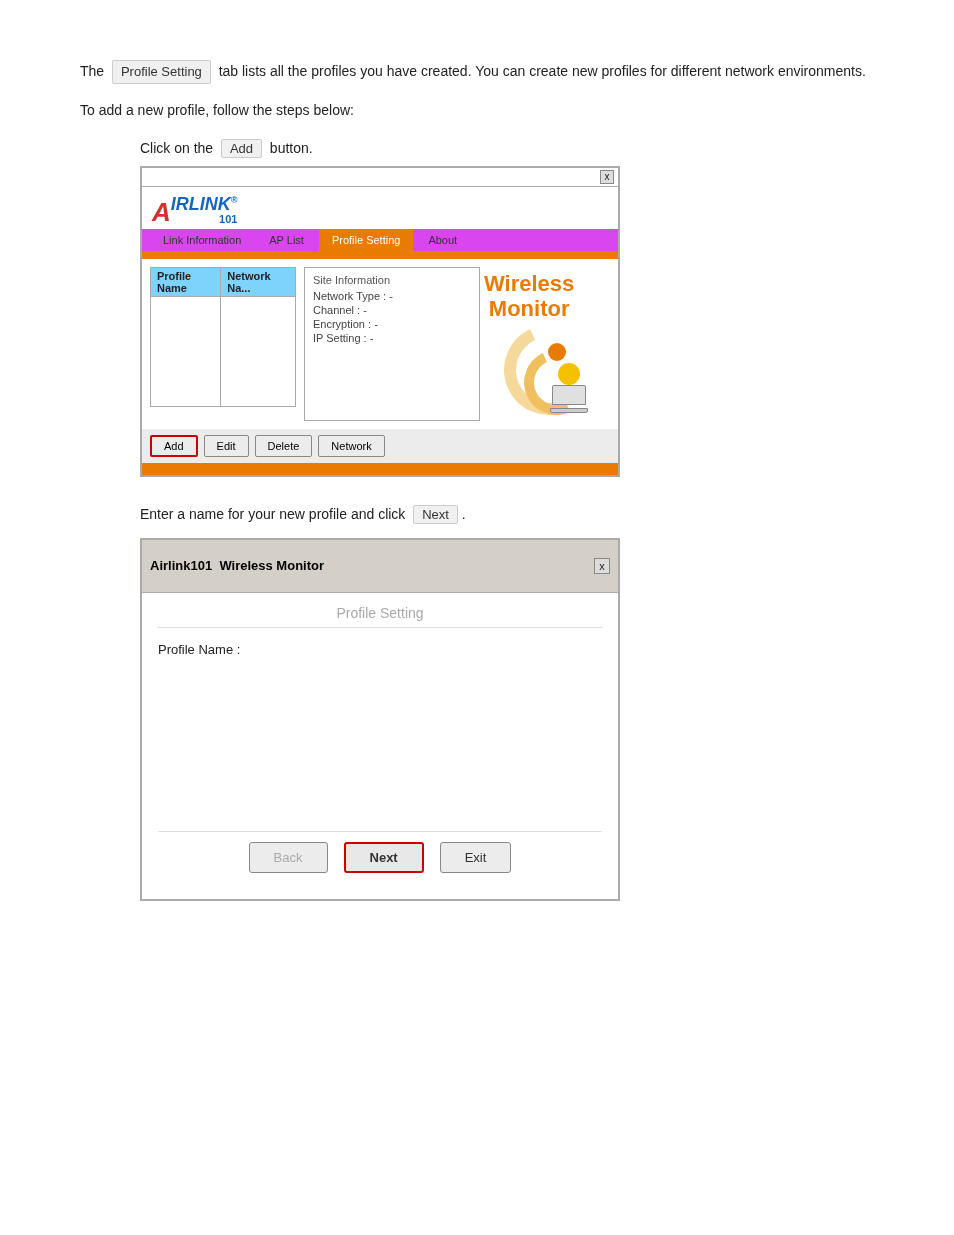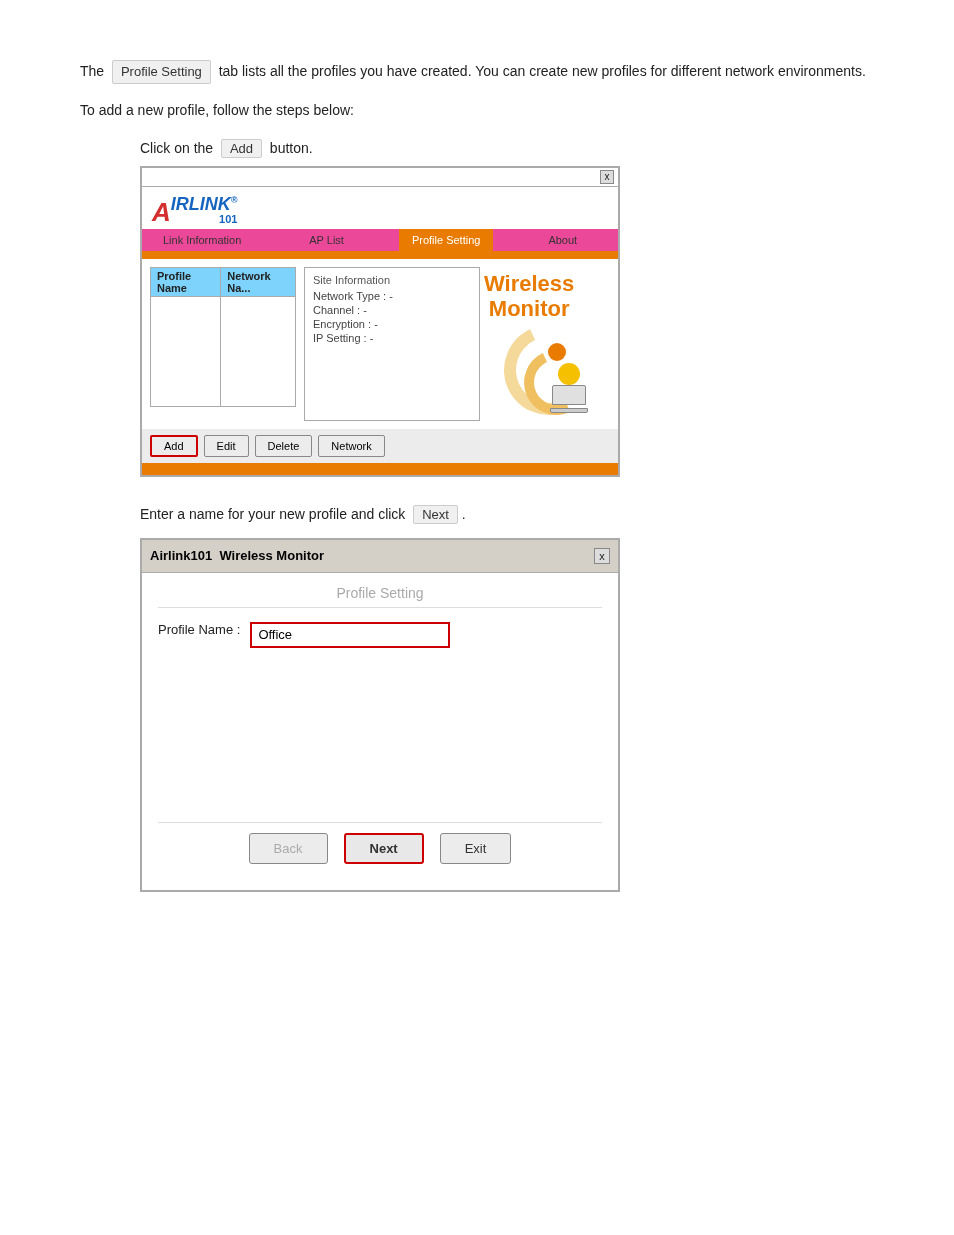--- a/index.html
+++ b/index.html
@@ -108,24 +108,23 @@
     .logo-101 {
       font-size: 11px;
       color: #1565c0;
       font-weight: bold;
       display: block;
       text-align: right;
     }
 
     .nav-bar {
       display: flex;
-      background: #ec4899;
+      background: #d946ef;
       border-bottom: 2px solid #e87b00;
       padding: 0 8px;
-      gap: 40px;
     }
 
     .nav-tab {
       padding: 4px 12px;
       font-size: 11px;
       cursor: pointer;
       border: 1px solid transparent;
       border-bottom: none;
       margin-right: 2px;
       color: #333;
@@ -334,21 +333,21 @@
       background: #fff;
       font-family: Arial, sans-serif;
       font-size: 13px;
     }
 
     .window2-titlebar {
       background: #d4d0c8;
       display: flex;
       align-items: center;
       justify-content: space-between;
-      padding: 8px 8px;
+      padding: 18px 8px;
       border-bottom: 1px solid #aaa;
     }
 
     .window2-title {
       font-size: 13px;
       color: #000;
     }
 
     .window2-title span {
       font-weight: bold;
@@ -546,21 +545,20 @@
       &nbsp;<span style="font-weight:bold;">Wireless Monitor</span>
     </div>
     <div class="window2-close">x</div>
   </div>
 
   <div class="window2-body">
     <div class="profile-setting-header">Profile Setting</div>
 
     <div class="profile-name-row">
       <span class="profile-name-label">Profile Name :</span>
-      <input class="profile-name-input" type="text" value="Office" style="">
     </div>
 
     <div class="window2-spacer"></div>
 
     <div class="window2-buttons">
       <button class="btn2 btn2-disabled">Back</button>
       <button class="btn2 btn2-highlighted">Next</button>
       <button class="btn2">Exit</button>
     </div>
   </div>

